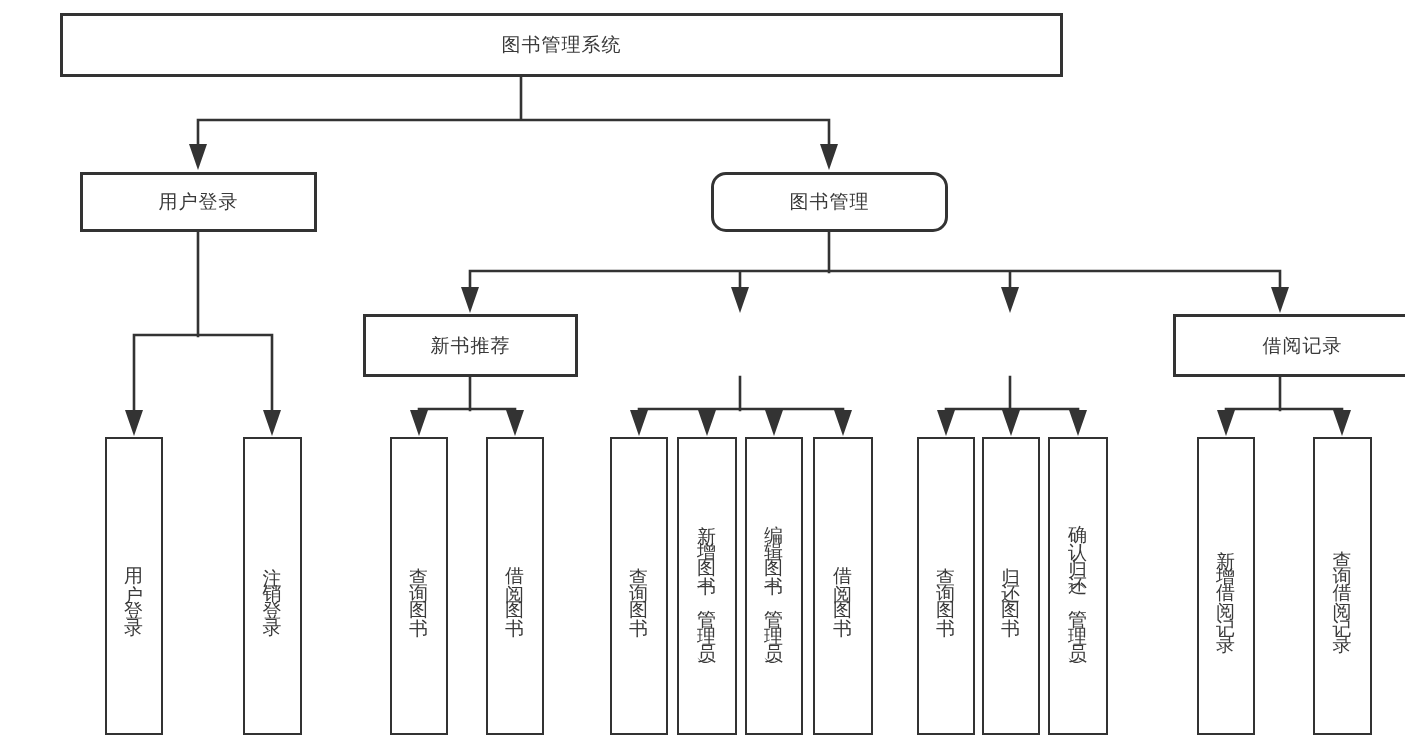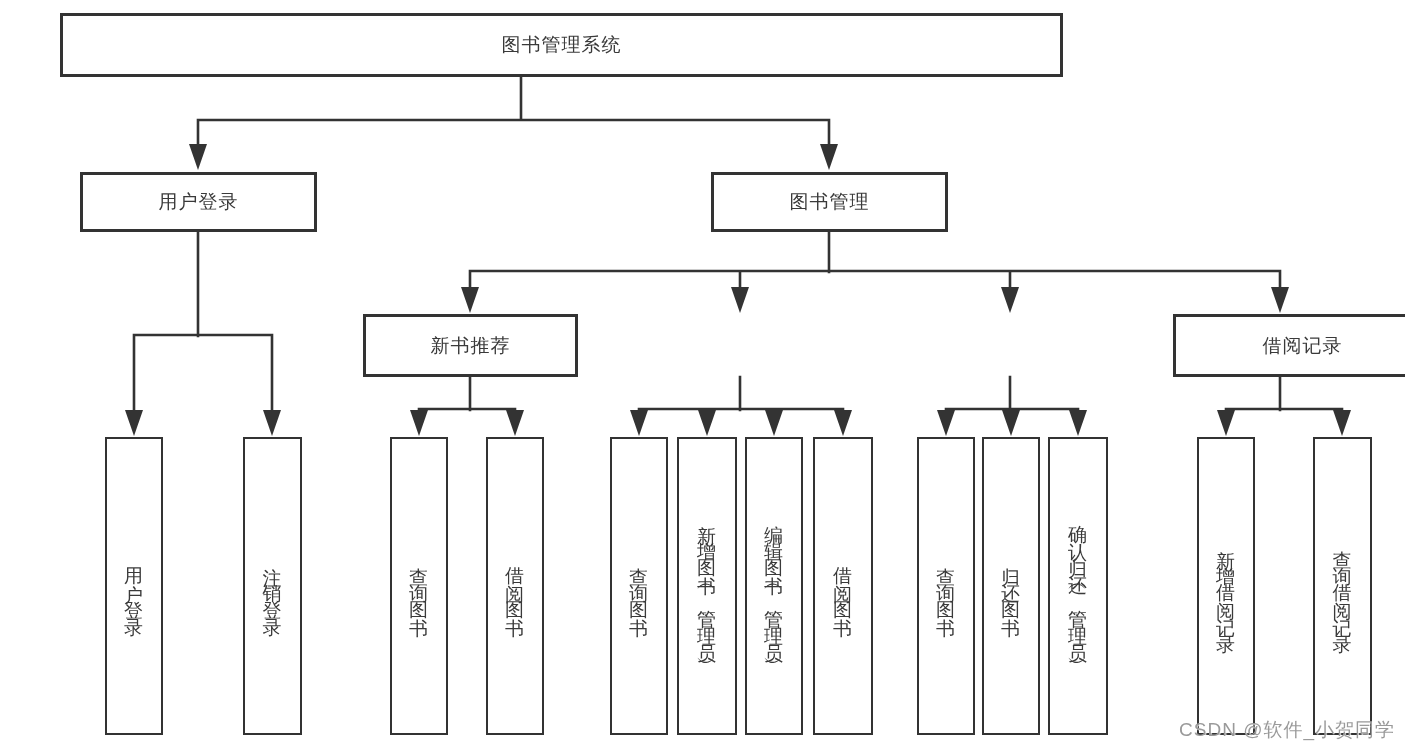--- a/index.html
+++ b/index.html
@@ -120,21 +120,21 @@
     </g>
   </svg>
 
   <div class="node" style="left:16px; top:13px; width:1003px; height:64px;margin-left:44px;">
     <span>图书管理系统</span>
   </div>
 
   <div class="node" style="left:80px; top:172px; width:237px; height:60px;">
     <span>用户登录</span>
   </div>
-  <div class="node" style="left:711px; top:172px; width:237px; height:60px;">
+  <div class="node" style="left:711px; top:172px; width:237px; height:60px;border-radius:15px;">
     <span>图书管理</span>
   </div>
 
   <div class="node" style="left:363px; top:314px; width:215px; height:63px;justify-content:center;">
     <span>新书推荐</span>
   </div>
   <div class="node" style="left:1173px; top:314px; width:259px; height:63px;">
     <span>借阅记录</span>
   </div>
 
@@ -175,15 +175,14 @@
     <span class="vtext">确认归还（管理员）</span>
   </div>
 
   <div class="node leaf" style="left:1197px; top:437px; width:58px; height:298px;">
     <span class="vtext">新增借阅记录</span>
   </div>
   <div class="node leaf" style="left:1313px; top:437px; width:59px; height:298px;">
     <span class="vtext">查询借阅记录</span>
   </div>
 
-  <div class="watermark">CSDN @软件_小贺同学</div>
 
 </div>
 
 </body></html>

